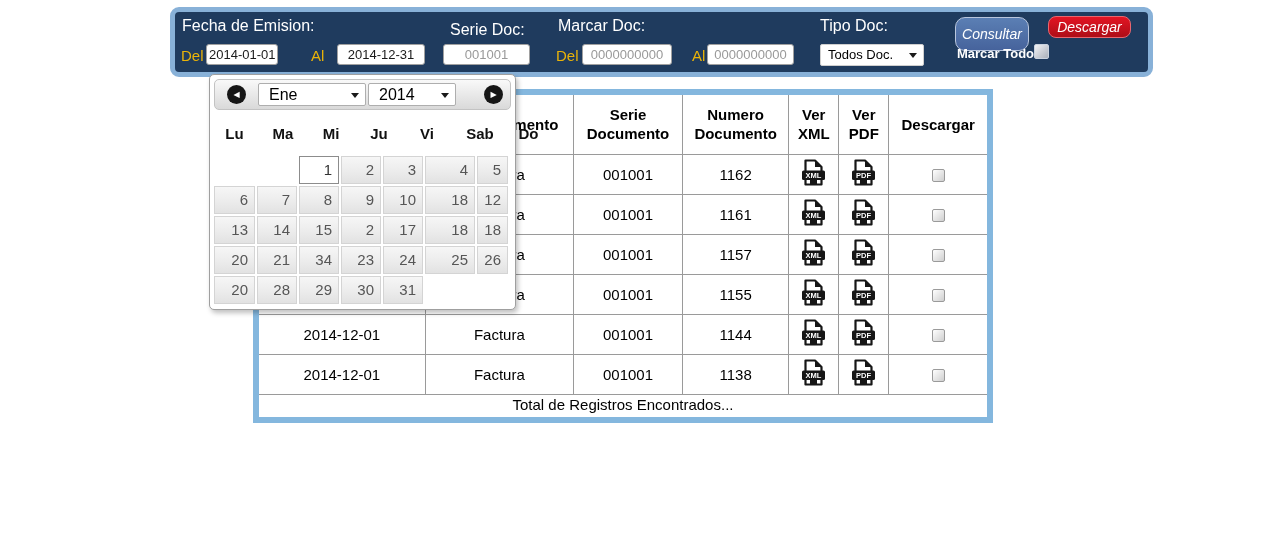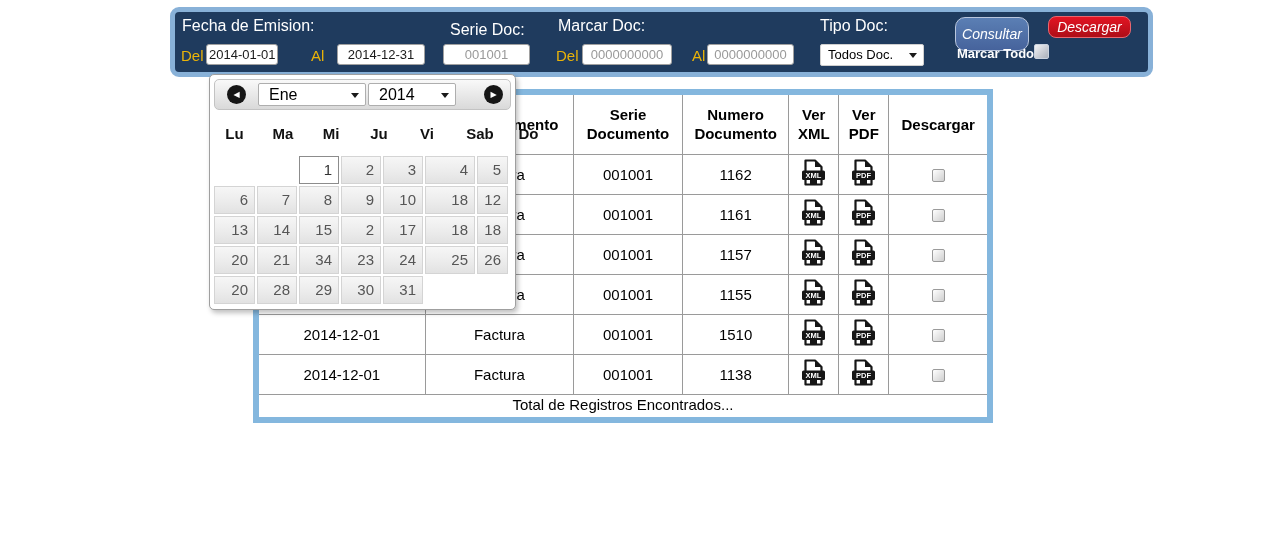--- a/index.html
+++ b/index.html
@@ -255,21 +255,21 @@
                   <rect x="1" y="11.5" width="23" height="9.5" rx="1.5" fill="#161616"></rect>
                   <rect x="9" y="21" width="7" height="4.5" fill="#161616"></rect>
                   <text x="12.5" y="19" text-anchor="middle" font-family="Liberation Sans, sans-serif" font-size="7.5" font-weight="bold" fill="#fff">PDF</text>
                 </svg></a></td>
           <td><span class="row-checkbox"></span></td>
         </tr>
         <tr>
           <td>2014-12-01</td>
           <td>Factura</td>
           <td>001001</td>
-          <td>1510</td>
+          <td>1144</td>
           <td><a class="file-icon"><svg width="25" height="27" viewBox="0 0 25 27">
                   <path d="M4.5 1.5 h9.5 l6.5 6.5 v17.5 h-16 z" fill="#fff" stroke="#161616" stroke-width="2.2" stroke-linejoin="round"></path>
                   <path d="M14 1.5 l6.5 6.5 h-6.5 z" fill="#161616"></path>
                   <rect x="1" y="11.5" width="23" height="9.5" rx="1.5" fill="#161616"></rect>
                   <rect x="9" y="21" width="7" height="4.5" fill="#161616"></rect>
                   <text x="12.5" y="19" text-anchor="middle" font-family="Liberation Sans, sans-serif" font-size="7.5" font-weight="bold" fill="#fff">XML</text>
                 </svg></a></td>
           <td><a class="file-icon"><svg width="25" height="27" viewBox="0 0 25 27">
                   <path d="M4.5 1.5 h9.5 l6.5 6.5 v17.5 h-16 z" fill="#fff" stroke="#161616" stroke-width="2.2" stroke-linejoin="round"></path>
                   <path d="M14 1.5 l6.5 6.5 h-6.5 z" fill="#161616"></path>

